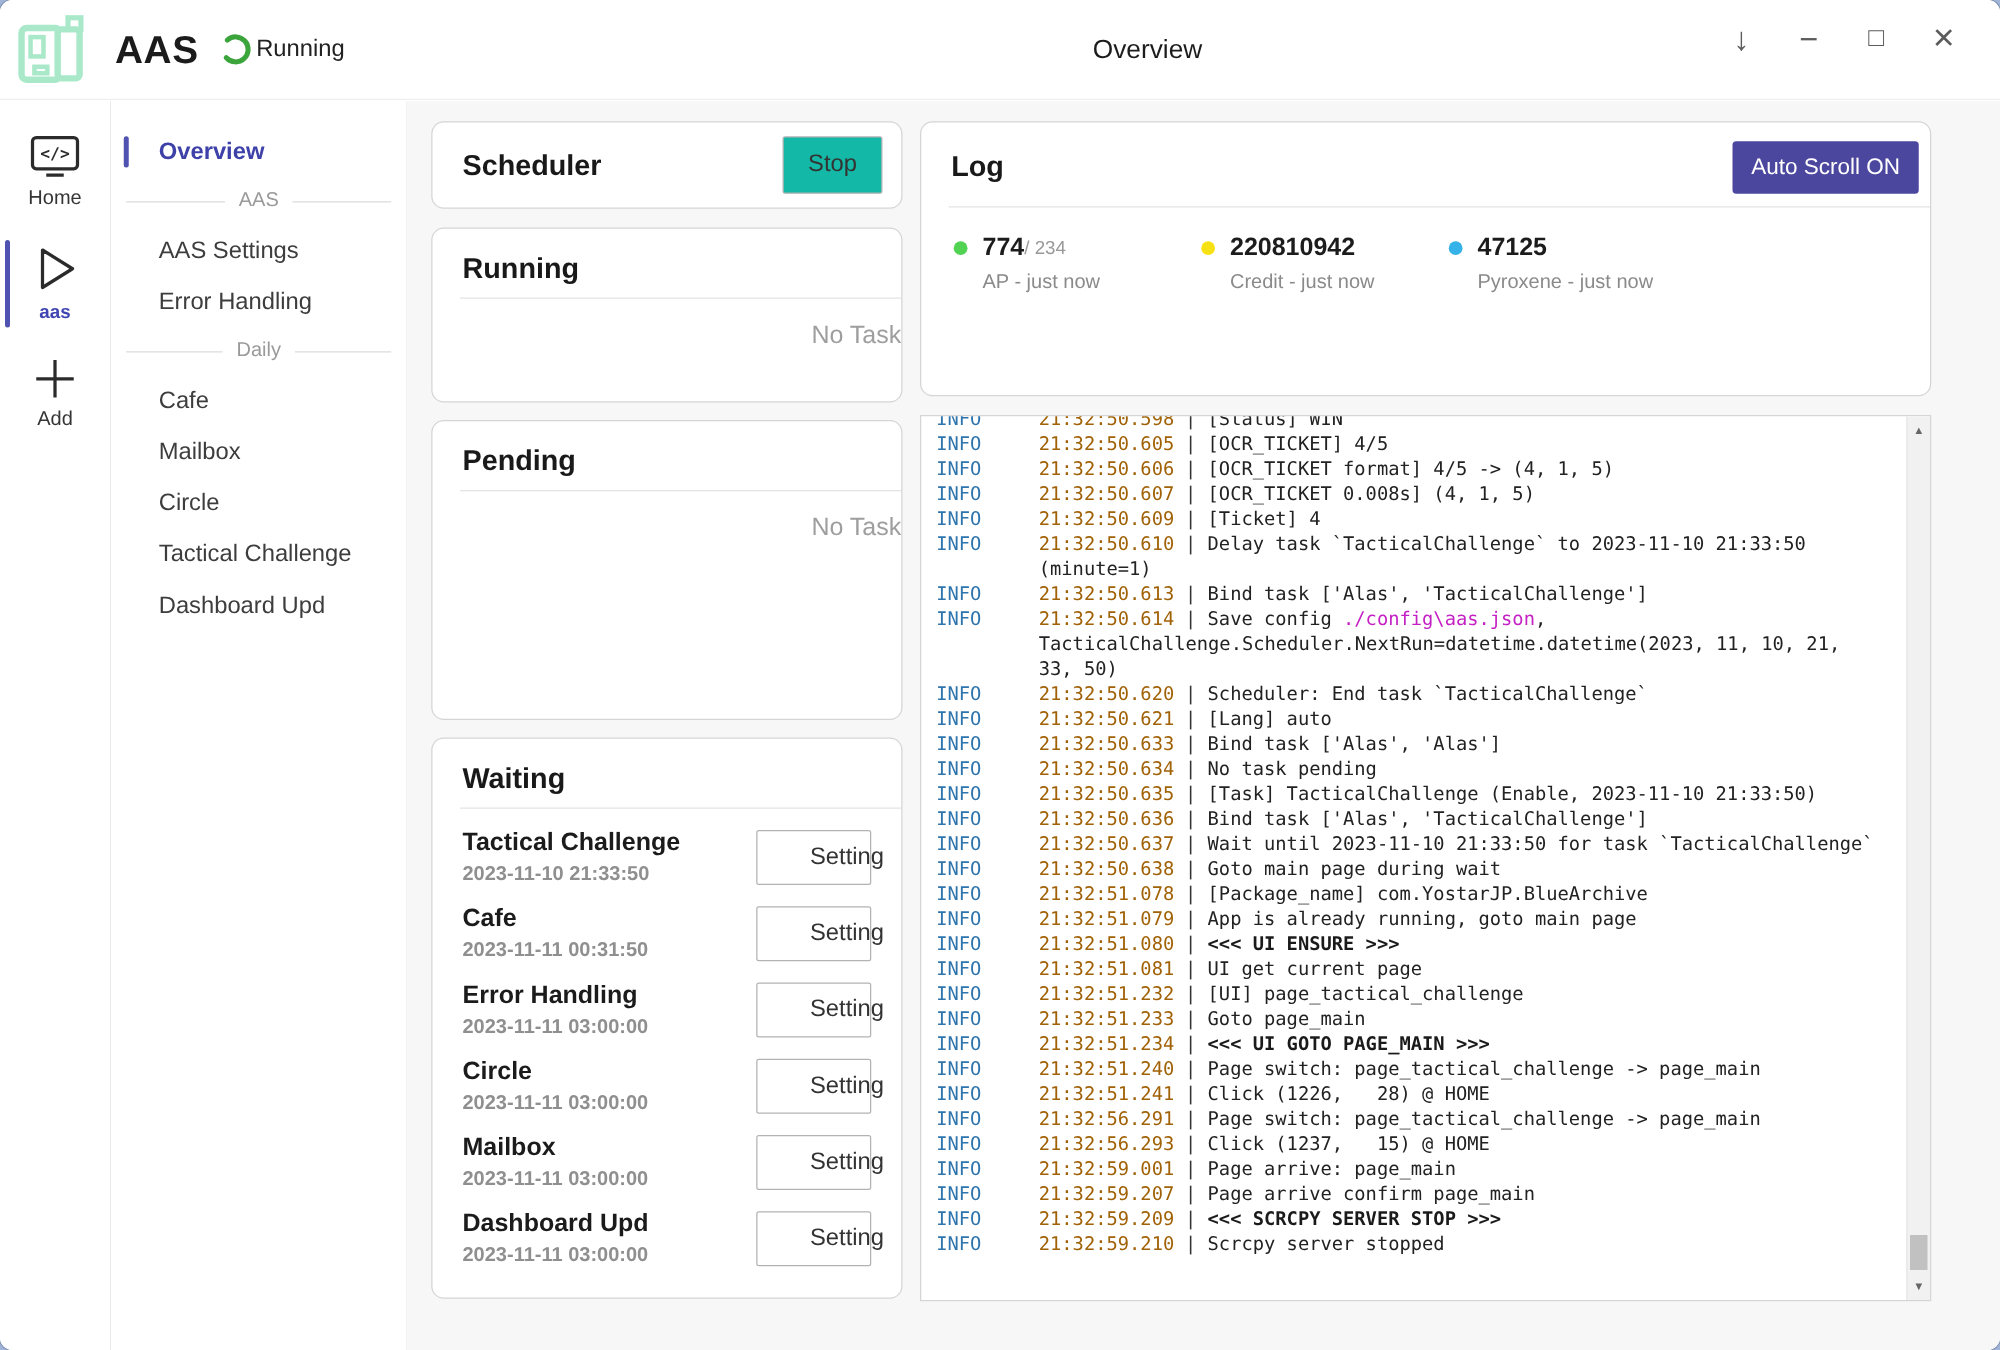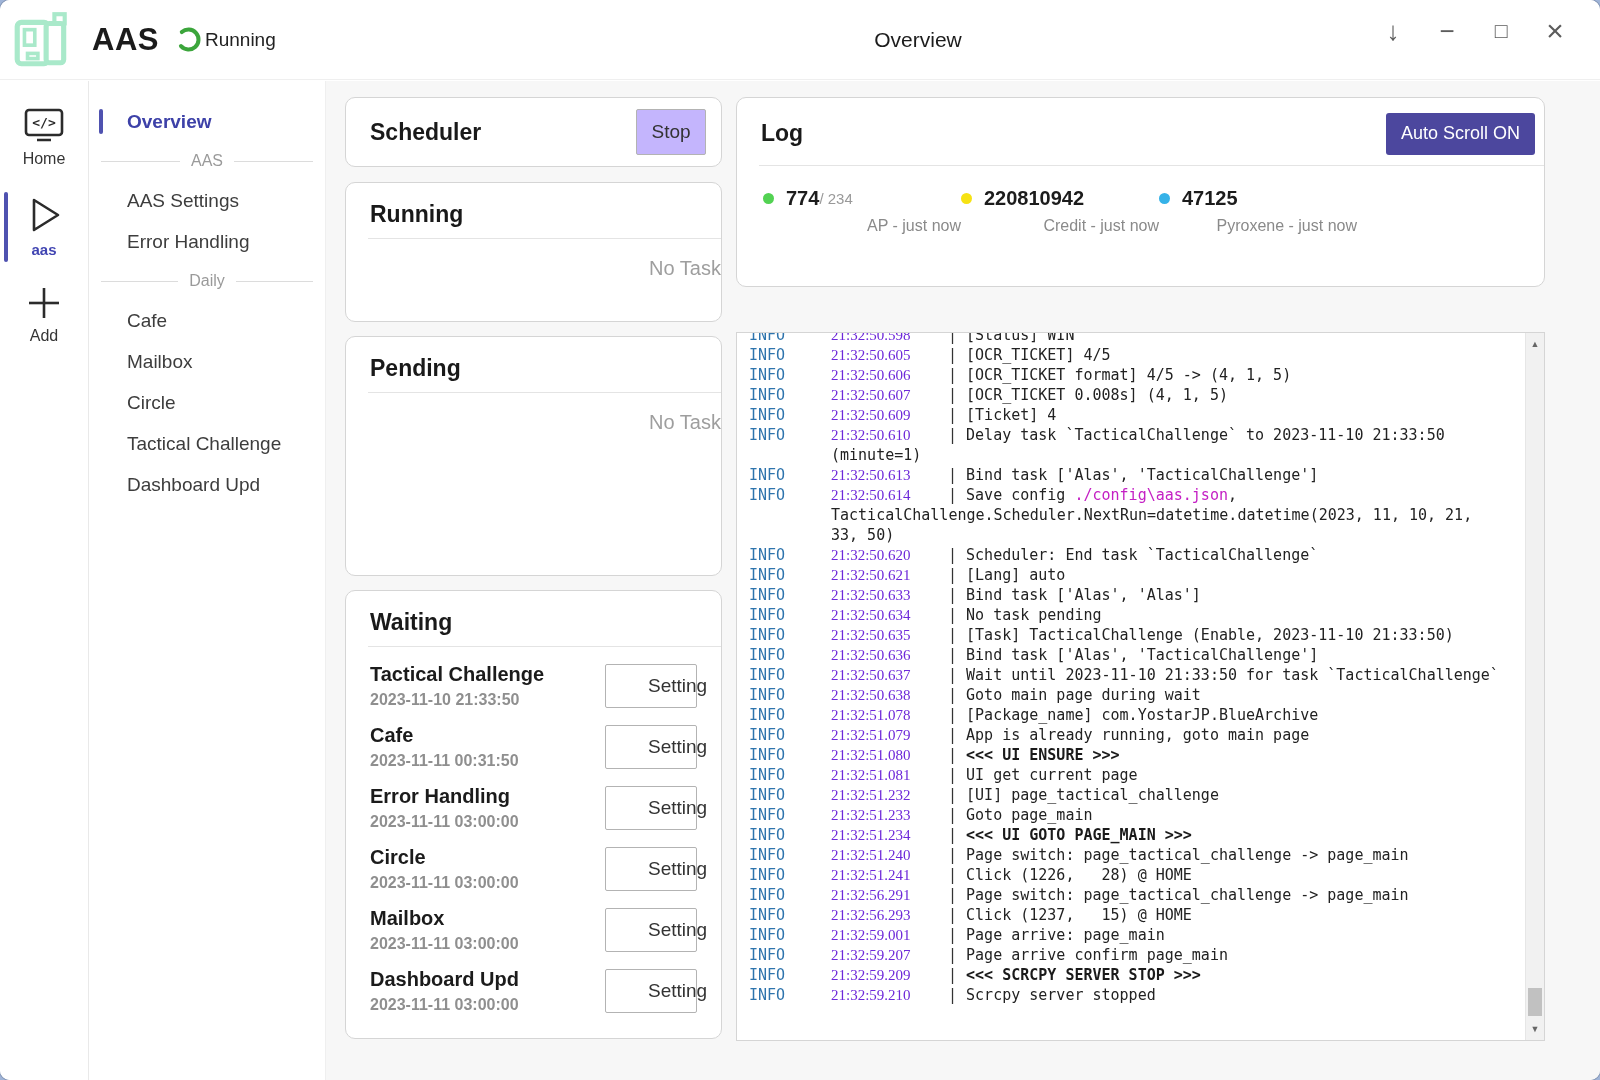--- a/index.html
+++ b/index.html
@@ -39,54 +39,54 @@
   
   .main { position:absolute; top:81px; left:326px; right:0; bottom:0; background:#f7f7f7; }
   .card { position:absolute; background:#fff; border:1px solid #d5d5d5; border-radius:10px; }
   .card-title { font-size:23px; font-weight:600; color:#191919; }
   .hr { height:1px; background:#e4e4e4; margin-left:22px; }
   .no-task { text-align:right; font-size:20px; color:#9e9e9e; margin-top:18px; }
 
   
   #card-scheduler { left:19px; top:16px; width:377px; height:70px; display:flex; align-items:center; padding:0 15px 0 24px; }
   #card-scheduler .card-title { flex:1; }
-  .stop-btn { width:70px; height:46px; background:#c4b5fd; border:1px solid #b3b3b3; border-radius:2px; font-size:19px; color:#333; font-family:inherit; cursor:default; }
+  .stop-btn { width:80px; height:46px; background:#14b8a6; border:1px solid #b3b3b3; border-radius:2px; font-size:19px; color:#333; font-family:inherit; cursor:default; }
   #card-running  { left:19px; top:101px; width:377px; height:140px; padding-top:18px; }
   #card-pending  { left:19px; top:255px; width:377px; height:240px; padding-top:18px; }
   #card-waiting  { left:19px; top:509px; width:377px; height:449px; padding-top:18px; }
   .card-pad { padding:0 24px; }
   .card .hr { margin-top:10px; }
 
   .wait-list { padding:8px 24px 0; }
   .wait-row { display:flex; align-items:center; height:61px; }
   .wait-info { flex:1; }
   .wait-name { font-size:20px; font-weight:bold; color:#1b1b1b; }
   .wait-date { margin-top:5px; font-size:16px; font-weight:600; color:#8f8f8f; }
   .setting-btn { width:92px; height:44px; background:#fff; border:1px solid #b3b3b3; border-radius:2px; font-size:19px; color:#333; font-family:inherit; cursor:default;padding-left:42px; }
 
   
-  #card-log { left:410px; top:16px; width:809px; height:190px; }
+  #card-log { left:410px; top:16px; width:809px; height:220px; }
   .log-header { display:flex; align-items:center; padding:14px 9px 0 24px; height:57px; }
   .log-header .card-title { flex:1; }
   .autoscroll-btn { height:42px; padding:0 15px; background:#4c479e; color:#fff; border:none; border-radius:3px; font-size:18px; font-family:inherit; cursor:default; }
   .stats { display:flex; padding:21px 0 0 26px; }
-  .stat { width:198px;text-align:right; }
+  .stat { width:198px; }
   .stat-top { display:flex; align-items:center; }
   .stat-dot { width:11px; height:11px; border-radius:50%; flex:0 0 auto; }
   .stat-val { margin-left:12px; font-size:20px; font-weight:bold; color:#1c1c1c; }
   .stat-suf { margin-left:0; font-size:15px; color:#999; }
   .stat-label { margin:7px 0 0 23px; font-size:16px; color:#8a8a8a; }
 
   
   #log-view { position:absolute; left:410px; top:251px; width:809px; height:709px; background:#fff; border:1px solid #d5d5d5; overflow:hidden; }
   .log-inner { margin:-8px 30px 0 12px; font-family:"DejaVu Sans Mono", monospace; font-size:15px; }
   .lg-line { height:20px; line-height:20px; white-space:pre; }
   .lg-line.cont { padding-left:82px; }
   .lg-lv { display:inline-block; width:82px; color:#2e74ad; }
-  .lg-ts { display:inline-block; width:117px; color:#6d28d9;font-family:Liberation Serif, serif; }
+  .lg-ts { display:inline-block; width:117px; color:#a16207; }
   .lg-sep { color:#333; }
   .sg-m { color:#222; }
   .sg-b { color:#1a1a1a; font-weight:bold; }
   .sg-p { color:#c420c4; }
 
   
   .scrollbar { position:absolute; right:0; top:0; bottom:0; width:19px; background:#f1f1f1; border-left:1px solid #e6e6e6; }
   .scroll-arrow { position:absolute; left:0; width:100%; height:18px; display:flex; align-items:center; justify-content:center; font-size:9px; color:#666; }
   .scroll-up { top:2px; }
   .scroll-down { bottom:2px; }

